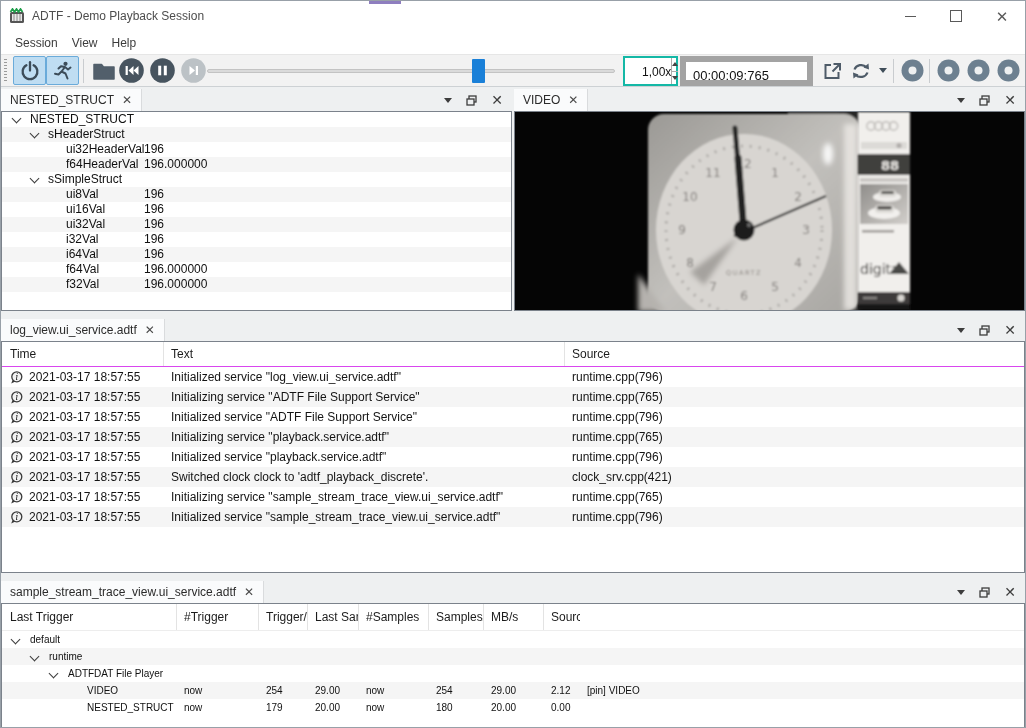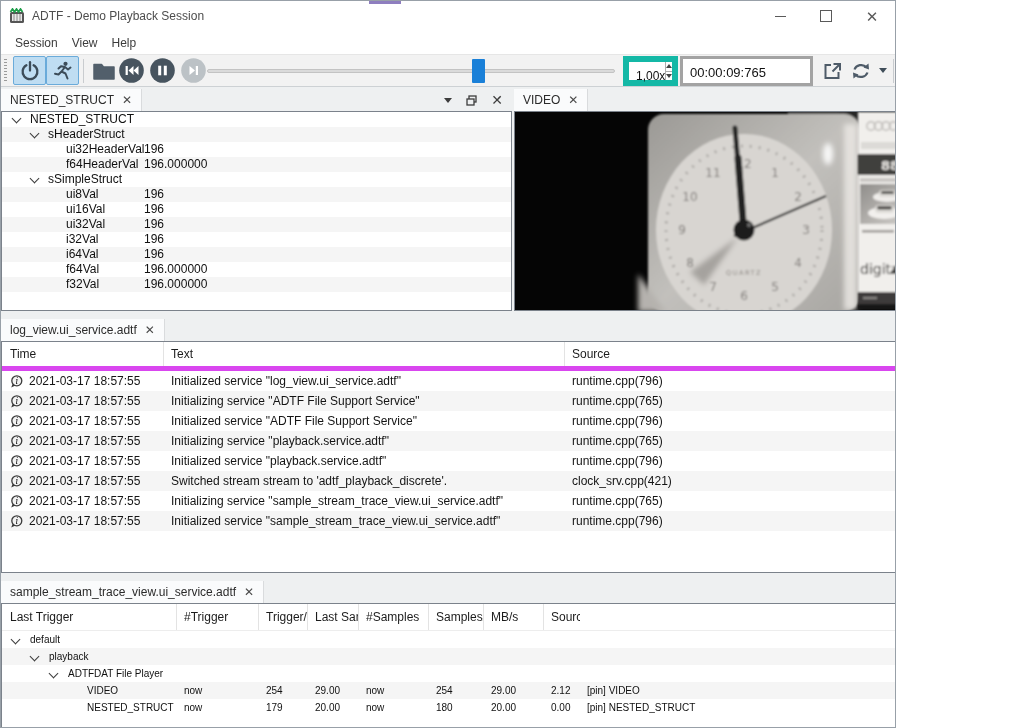--- a/index.html
+++ b/index.html
@@ -1,17 +1,17 @@
 <!DOCTYPE html>
 <html><head>
 <meta charset="utf-8">
 <style>
   html,body{margin:0;padding:0;}
   body{width:1026px;height:728px;font-family:"Liberation Sans",sans-serif;background:#fff;}
-  .window{position:relative;width:896px;height:728px;background:#a3a3a3;border:1px solid #98a0a8;box-sizing:border-box;overflow:hidden;}
+  .window{position:relative;width:1026px;height:728px;background:#a3a3a3;border:1px solid #98a0a8;box-sizing:border-box;overflow:hidden;}
   
   .titlebar{position:absolute;left:0;top:0;width:100%;height:30px;background:#fff;}
   .artifact{position:absolute;left:368px;top:0;width:32px;height:3px;background:#7a67b4;opacity:.85;}
   .app-icon{position:absolute;left:8px;top:7px;width:16px;height:16px;}
   .title-text{position:absolute;left:31px;top:0;line-height:30px;font-size:12px;color:#4d4d4d;}
   .winbtns{position:absolute;right:0;top:0;height:30px;display:flex;}
   .winbtn{width:46px;height:30px;display:flex;align-items:center;justify-content:center;}
   .glyph-min{width:11px;height:1px;background:#5a5a5a;}
   .glyph-max{width:10px;height:10px;border:1px solid #5a5a5a;}
   .glyph-close{font-size:15px;color:#5a5a5a;line-height:1;}
@@ -20,28 +20,28 @@
   .menu-item{margin-left:14px;}
   .menu-item:first-child{}
   
   .toolbar{position:absolute;left:0;top:53px;width:100%;height:33px;background:#f2f2f2;border-top:1px solid #e6e6e6;border-bottom:1px solid #cdd1d4;box-sizing:border-box;}
   .grip{position:absolute;left:3px;top:4px;width:3px;height:24px;background:repeating-linear-gradient(#9a9a9a 0 1px,transparent 1px 3px);}
   .tbtn{position:absolute;top:1px;width:33px;height:29px;display:flex;align-items:center;justify-content:center;border-radius:2px;box-sizing:border-box;}
   .tbtn.checked{background:#bfddf2;border:1px solid #6aabda;}
   .tsep{position:absolute;top:4px;width:1px;height:24px;background:#c9cccf;}
   .slider-groove{position:absolute;left:206px;top:14px;width:408px;height:4px;background:#dadada;border:1px solid #c3c3c3;box-sizing:border-box;border-radius:2px;}
   .slider-handle{position:absolute;left:471px;top:4px;width:13px;height:24px;background:#1a80d8;border-radius:1px;}
-  .spinbox{position:absolute;left:622px;top:1px;width:55px;height:30px;background:#fff;border:6px solid #14b8a6;box-sizing:border-box;display:flex;}
+  .spinbox{position:absolute;left:622px;top:1px;width:55px;height:30px;background:#fff;border:2px solid #14b8a6;box-sizing:border-box;display:flex;padding-left:10px;}
   .spin-val{flex:1;font-size:12px;color:#111;line-height:28px;padding-left:7px;}
   .spin-arrows{width:16px;border-left:1px solid #adadad;display:flex;flex-direction:column;}
   .spin-up,.spin-down{flex:1;display:flex;align-items:center;justify-content:center;}
   .spin-up{border-bottom:1px solid #adadad;}
   .tri-up{width:0;height:0;border-left:3.5px solid transparent;border-right:3.5px solid transparent;border-bottom:4px solid #444;}
   .tri-down{width:0;height:0;border-left:3.5px solid transparent;border-right:3.5px solid transparent;border-top:4px solid #444;}
-  .timebox{position:absolute;left:679px;top:1px;width:133px;height:30px;background:#fff;border:3px solid #a3a3a3;box-sizing:border-box;font-size:13px;color:#111;line-height:28px;padding-left:7px;}
+  .timebox{position:absolute;left:679px;top:1px;width:133px;height:30px;background:#fff;border:6px solid #a3a3a3;box-sizing:border-box;font-size:13px;color:#111;line-height:28px;padding-left:7px;}
   .caret-down{width:0;height:0;border-left:4px solid transparent;border-right:4px solid transparent;border-top:5px solid #3f4d59;}
   
   .workspace{position:absolute;left:0;top:86px;width:100%;height:642px;background:#eef0f1;}
   .dock{position:absolute;}
   .dock-tl{left:0;top:2px;width:511px;height:222px;}
   .dock-tr{left:513px;top:2px;width:511px;height:222px;}
   .dock-log{left:0;top:232px;width:1024px;height:254px;}
   .dock-trace{left:0;top:494px;width:1024px;height:147px;}
   .tabbar{position:absolute;left:0;top:0;right:0;height:22px;display:flex;align-items:stretch;background:#eef0f1;}
   .tab{display:flex;align-items:center;gap:8px;padding:0 9px;background:#fafbfc;border-right:1px solid #d9dbdd;font-size:12px;color:#2b2b2b;}
@@ -51,21 +51,21 @@
   .dock-x{font-size:14px;color:#3d3d3d;line-height:1;}
   .content{position:absolute;left:0;top:22px;right:0;bottom:0;background:#fff;border:1px solid #7b828b;box-sizing:border-box;overflow:hidden;}
   
   .trow{position:relative;height:15px;line-height:15px;font-size:12px;color:#101010;}
   .alt1{background:#f5f5f5;}
   .chev{position:absolute;width:6px;height:6px;border-right:1.5px solid #3c3c3c;border-bottom:1.5px solid #3c3c3c;transform:rotate(45deg);top:3px;}
   .n-lv0{left:11px;} .n-lv1{left:29px;}
   .nlab-lv0{margin-left:28px;} .nlab-lv1{margin-left:46px;margin-top:37px;} .nlab-lv2{margin-left:64px;}
   .tvalue{position:absolute;left:142px;top:0;}
   
-  .lhead{display:grid;grid-template-columns:162px 401px 1fr;height:24px;line-height:24px;font-size:12px;color:#1c1c1c;border-bottom:5px solid #d946ef;}
+  .lhead{display:grid;grid-template-columns:162px 401px 1fr;height:24px;line-height:24px;font-size:12px;color:#1c1c1c;border-bottom:1px solid #d946ef;}
   .lhead>div{padding-left:8px;border-right:1px solid #e3e3e3;}
   .lhead>div:nth-child(2),.lhead>div:nth-child(3){padding-left:7px;}
   .lhead>div:last-child{border-right:none;}
   .lrow{display:grid;grid-template-columns:162px 401px 1fr;height:20px;line-height:20px;font-size:12px;color:#141414;}
   .lrow>div{overflow:hidden;white-space:nowrap;}
   .time-cell{display:flex;align-items:center;gap:6px;padding-left:8px;}
   .lrow>div:nth-child(2),.lrow>div:nth-child(3){padding-left:7px;}
   
   .shead{display:grid;grid-template-columns:175px 82px 49px 51px 70px 55px 60px 36px 1fr;height:26px;line-height:26px;font-size:12px;color:#1c1c1c;border-bottom:1px solid #ededed;}
   .shead>div{padding-left:7px;border-right:1px solid #e3e3e3;white-space:nowrap;overflow:hidden;}
@@ -439,21 +439,21 @@
         </div>
         <div class="lrow alt1">
           <div class="time-cell">
               <svg width="13" height="13" viewBox="0 0 13 13">
                 <circle cx="6.8" cy="5.8" r="5" fill="#f2f2f2" stroke="#3a3a3a" stroke-width="1.3"></circle>
                 <polygon points="2.6,9 1.2,12.4 5.4,10.6" fill="#3a3a3a"></polygon>
                 <text x="6.8" y="8.8" font-size="8.5" font-style="italic" font-family="DejaVu Serif, serif" text-anchor="middle" fill="#111">i</text>
               </svg>
               <span>2021-03-17 18:57:55</span>
             </div>
-          <div>Switched stream stream to 'adtf_playback_discrete'.</div>
+          <div>Switched clock clock to 'adtf_playback_discrete'.</div>
           <div>clock_srv.cpp(421)</div>
         </div>
         <div class="lrow">
           <div class="time-cell">
               <svg width="13" height="13" viewBox="0 0 13 13">
                 <circle cx="6.8" cy="5.8" r="5" fill="#f2f2f2" stroke="#3a3a3a" stroke-width="1.3"></circle>
                 <polygon points="2.6,9 1.2,12.4 5.4,10.6" fill="#3a3a3a"></polygon>
                 <text x="6.8" y="8.8" font-size="8.5" font-style="italic" font-family="DejaVu Serif, serif" text-anchor="middle" fill="#111">i</text>
               </svg>
               <span>2021-03-17 18:57:55</span>
@@ -507,21 +507,21 @@
           <div></div>
             <div></div>
             <div></div>
             <div></div>
             <div></div>
             <div></div>
             <div></div>
             <div></div>
         </div>
         <div class="srow alt1">
-          <div><span class="chev s-lv1"></span><span class="slab-lv1">playback</span></div>
+          <div><span class="chev s-lv1"></span><span class="slab-lv1">runtime</span></div>
           <div></div>
             <div></div>
             <div></div>
             <div></div>
             <div></div>
             <div></div>
             <div></div>
             <div></div>
         </div>
         <div class="srow">
@@ -548,19 +548,18 @@
         </div>
         <div class="srow">
           <div><span class="slab-lv3">NESTED_STRUCT</span></div>
           <div>now</div>
           <div>179</div>
           <div>20.00</div>
           <div>now</div>
           <div>180</div>
           <div>20.00</div>
           <div>0.00</div>
-          <div>[pin] NESTED_STRUCT</div>
         </div>
       </div>
     </div>
 
   </div>
 </div>
 
 </body></html>

